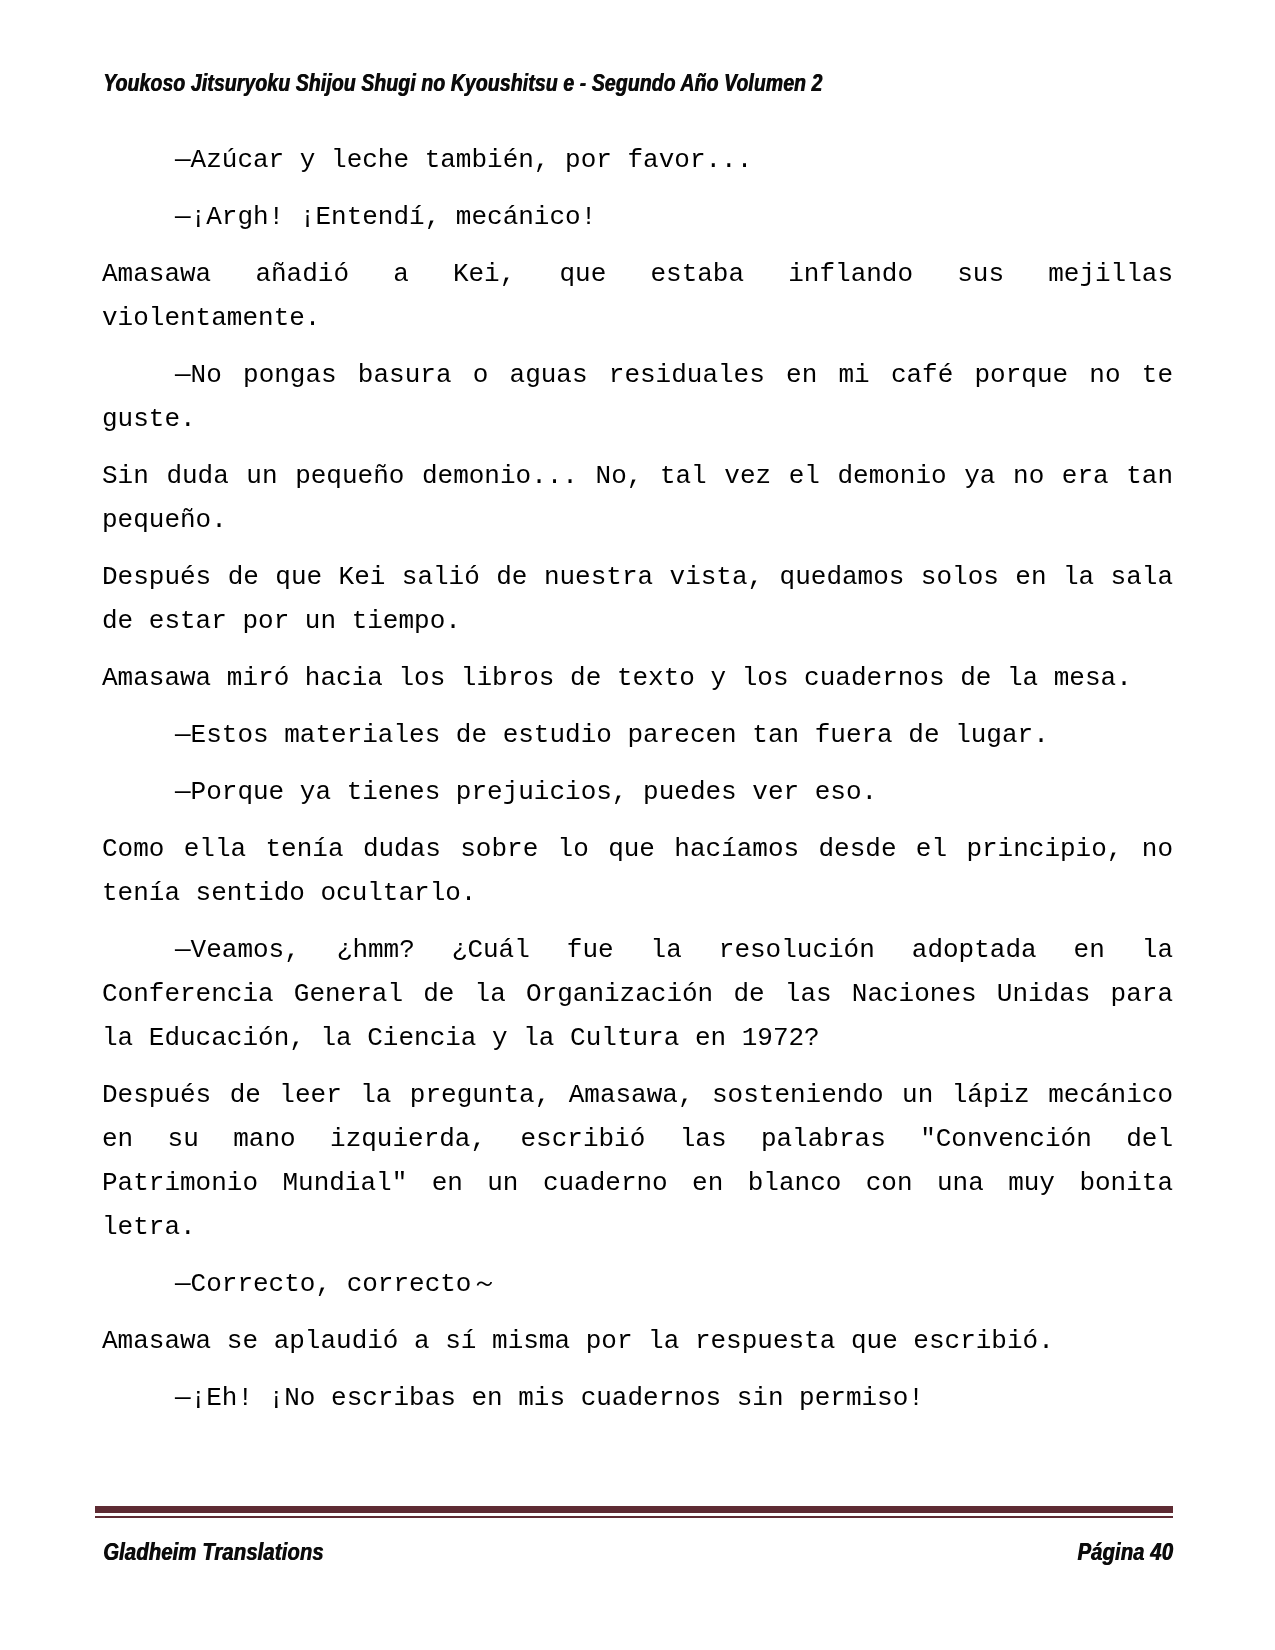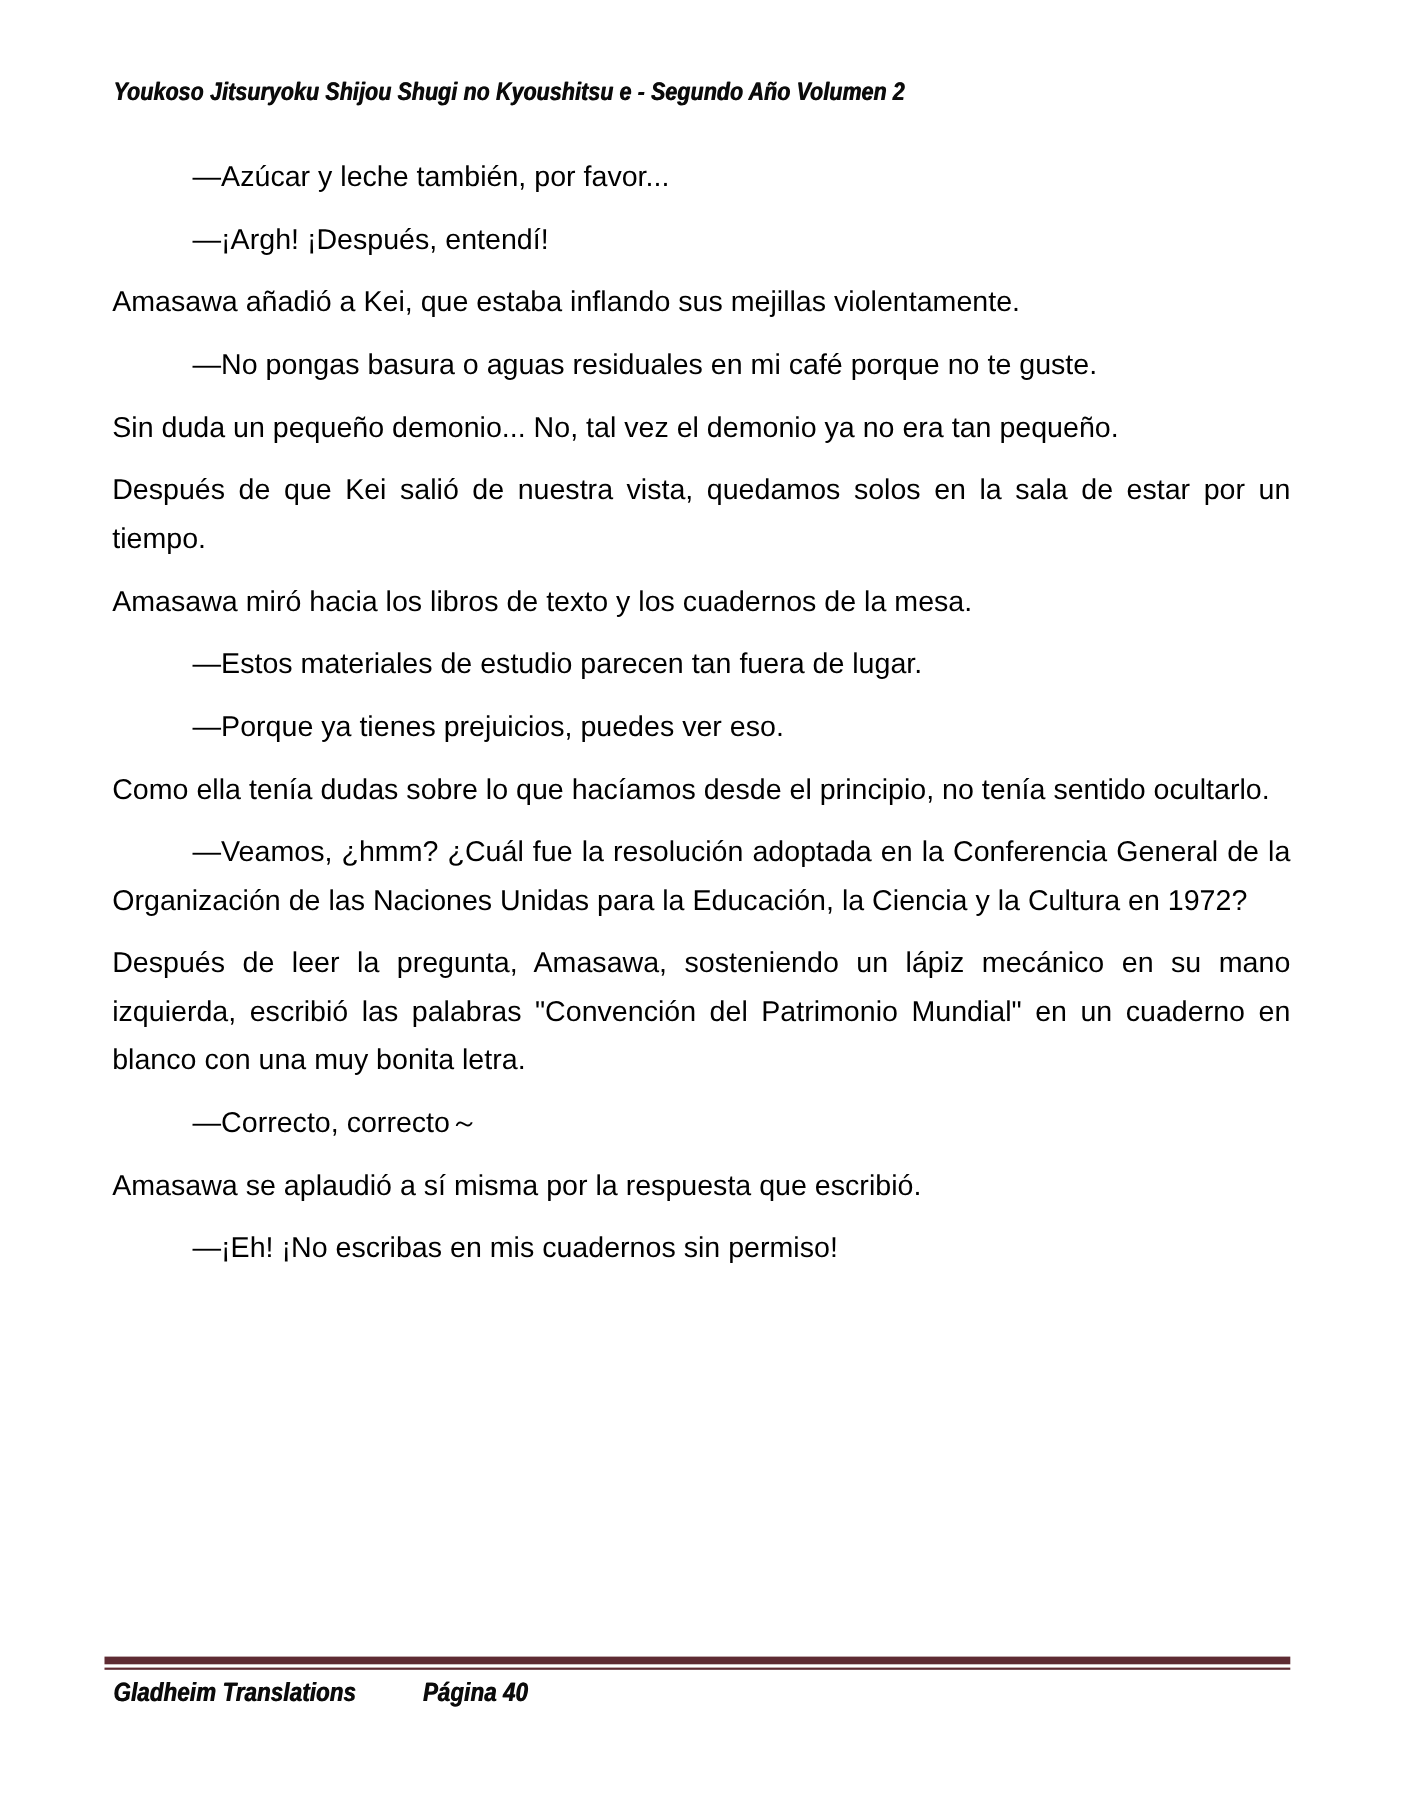--- a/index.html
+++ b/index.html
@@ -44,38 +44,40 @@
     top: 138px;
     left: 102px;
     width: 1071px;
   }
   .content p {
     margin: 0 0 13px 0;
     font-size: 26px;
     line-height: 44px;
     text-align: justify;
     color: var(--text_color);
+    font-family: Liberation Mono, monospace;
   }
   .content p.dialogue {
     text-indent: 73px;
   }
   
   .footer {
     position: absolute;
     left: 95px;
     right: 102px;
     top: 1506px;
   }
   .rule-thick { height: 7px; background: var(--rule_color); }
   .rule-gap   { height: 3px; background: transparent; }
   .rule-thin  { height: 2px; background: var(--rule_color); }
   .footer-row {
     display: flex;
+    justify-content: space-between;
     align-items: baseline;
-    margin-top: 7px;
+    margin-top: 20px;
     padding-left: 8px;
   }
   .footer-text {
     font-size: 24px;
     font-weight: bold;
     font-style: italic;
     white-space: nowrap;
     text-shadow: 0.8px 0 0 currentColor;
     letter-spacing: 0.2px;
     color: #0b0b0b;
@@ -85,21 +87,21 @@
 </style>
 </head>
 <body>
 
 <div class="page">
 
   <div class="header-title">Youkoso Jitsuryoku Shijou Shugi no Kyoushitsu e - Segundo Año Volumen 2</div>
 
   <div class="content">
     <p class="dialogue">—Azúcar y leche también, por favor...</p>
-    <p class="dialogue">—¡Argh! ¡Después, entendí!</p>
+    <p class="dialogue">—¡Argh! ¡Entendí, mecánico!</p>
     <p class="narration">Amasawa añadió a Kei, que estaba inflando sus mejillas violentamente.</p>
     <p class="dialogue">—No pongas basura o aguas residuales en mi café porque no te guste.</p>
     <p class="narration">Sin duda un pequeño demonio... No, tal vez el demonio ya no era tan pequeño.</p>
     <p class="narration">Después de que Kei salió de nuestra vista, quedamos solos en la sala de estar por un tiempo.</p>
     <p class="narration">Amasawa miró hacia los libros de texto y los cuadernos de la mesa.</p>
     <p class="dialogue">—Estos materiales de estudio parecen tan fuera de lugar.</p>
     <p class="dialogue">—Porque ya tienes prejuicios, puedes ver eso.</p>
     <p class="narration">Como ella tenía dudas sobre lo que hacíamos desde el principio, no tenía sentido ocultarlo.</p>
     <p class="dialogue">—Veamos, ¿hmm? ¿Cuál fue la resolución adoptada en la Conferencia General de la Organización de las Naciones Unidas para la Educación, la Ciencia y la Cultura en 1972?</p>
     <p class="narration">Después de leer la pregunta, Amasawa, sosteniendo un lápiz mecánico en su mano izquierda, escribió las palabras "Convención del Patrimonio Mundial" en un cuaderno en blanco con una muy bonita letra.</p>

